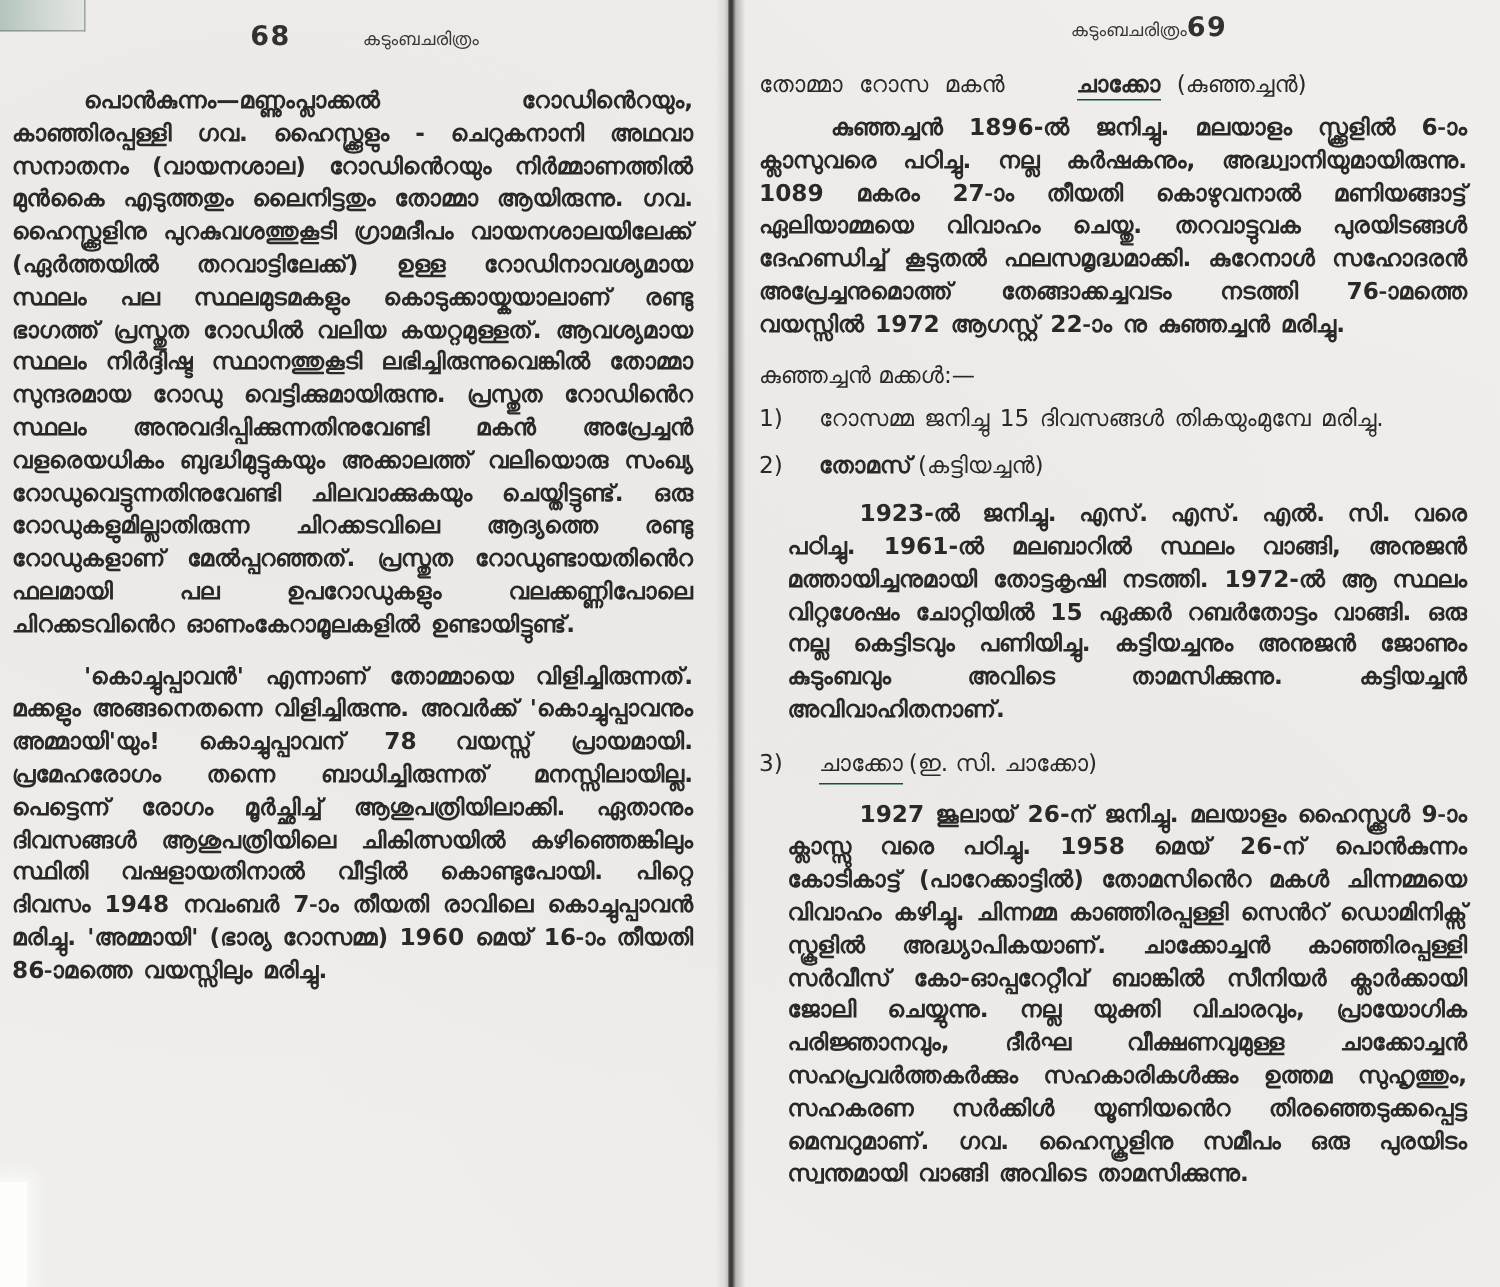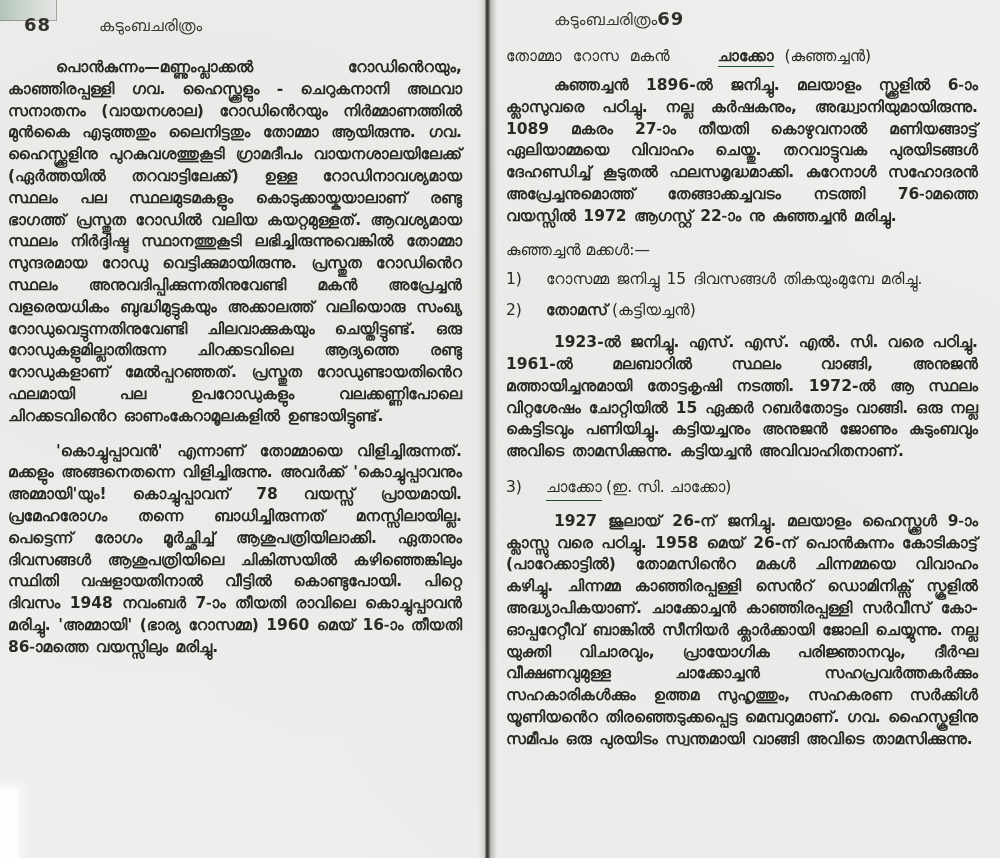--- a/index.html
+++ b/index.html
@@ -30,44 +30,44 @@
   
   .gutter{
     position:absolute;left:477px;top:0;width:20px;height:858px;
     background:linear-gradient(to right,
       rgba(0,0,0,0) 0%, rgba(60,60,58,0.10) 30%, rgba(60,60,58,0.25) 40%,
       #45443f 46%, #393834 55%, rgba(80,80,76,0.35) 68%, rgba(0,0,0,0) 100%);
   }
   .page{position:absolute;}
   .page-left{left:8px;top:14px;width:454px;}
   .page-right{left:506px;top:8px;width:472px;}
-  .pg-header{display:flex;justify-content:flex-start;align-items:baseline;}
+  .pg-header{display:flex;justify-content:center;align-items:baseline;}
   .pg-num{font-size:18px;font-weight:600;letter-spacing:1px;color:#33312d;}
-  .running-head{font-size:16px;color:#3a3834;margin-left:48px;}
+  .running-head{font-size:12px;color:#3a3834;margin-left:48px;}
   .page-left .pg-num{margin-left:16px;}
   .page-right .pg-num{}
   .body{
     font-size:15.5px;line-height:21.8px;text-align:justify;
     word-spacing:2px;margin:0 0 13px 0;font-weight:bold;
   }
   .indent{text-indent:48px;}
   .page-left .body:first-of-type{margin-top:22px;}
   .section-heading{
     margin-top:18px;margin-bottom:10px;font-size:15.5px;word-spacing:6px;
   }
   .section-heading .gap{display:inline-block;width:26px;}
   .bold{font-weight:700;}
   .underlined{border-bottom:1px solid #14532d;padding-bottom:1px;}
   .children-label{font-size:15.5px;margin:4px 0 10px 0;}
   .item-row{display:flex;font-size:15.5px;line-height:21.8px;margin:0 0 10px 0;}
   .item-num{width:40px;flex:0 0 40px;}
   .item-heading{margin-bottom:10px;margin-top:4px;}
   .item-heading .item-title{margin-right:4px;}
   .item-text{word-spacing:2px;}
-  .item-body{margin-bottom:14px;}
+  .item-body{margin-bottom:14px;margin-left:19px;}
 </style>
 </head>
 <body>
 
 <div>
   <div class="scan-noise"></div>
   <div class="corner-artifact"></div>
   <div class="corner-light"></div>
   <div class="gutter"></div>
 

